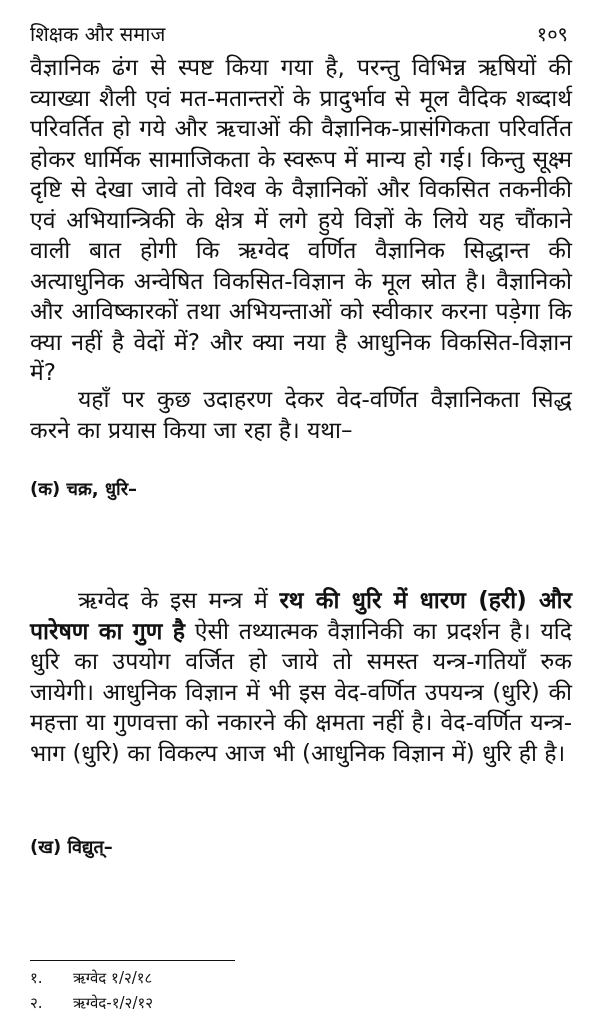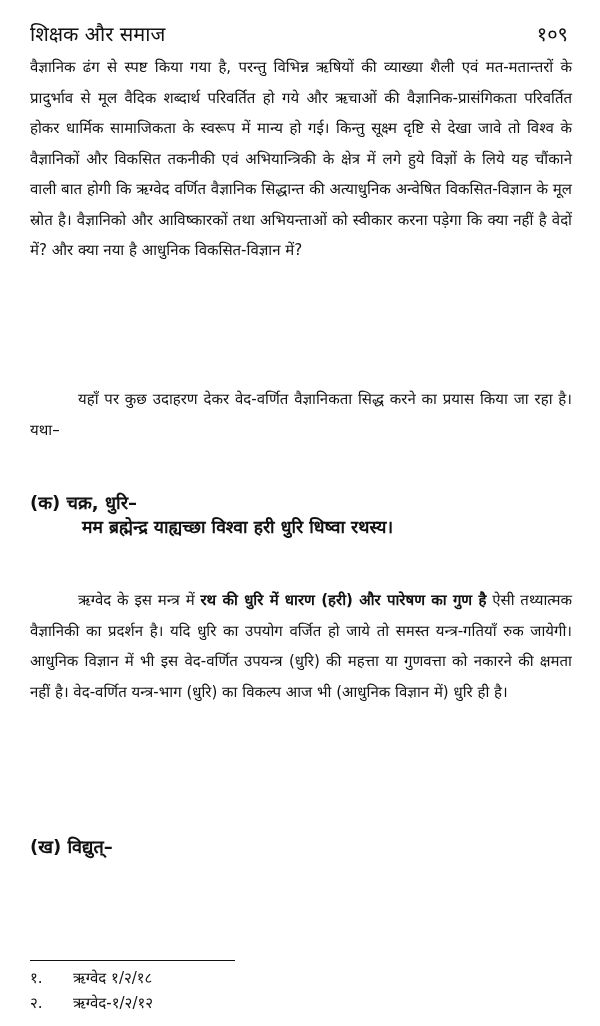--- a/index.html
+++ b/index.html
@@ -36,34 +36,34 @@
     }
     .header .pageno {
       position: absolute;
       right: 4px;
       top: 0;
     }
     .body-text {
       position: absolute;
       left: 0;
       width: 542px;
-      font-size: 15px;
+      font-size: 23px;
       line-height: 30.5px;
       text-align: justify;
       text-align-last: left;
     }
     .p1 { top: 52px; }
     .p2 { top: 384px; text-indent: 48px; }
     .section-head {
       position: absolute;
       left: 0;
       font-size: 18px;
       font-weight: bold;
     }
-    .sh1 { top: 490px; }
+    .sh1 { top: 476px; }
     .sh2 { top: 798px; margin-top: 36px; }
     .verse {
       position: absolute;
       left: 52px;
       font-size: 17.5px;
       font-weight: bold;
       line-height: 30px;
       white-space: nowrap;
     }
     .v1 { top: 512px; }
@@ -104,21 +104,20 @@
     <span class="pageno">१०९</span>
   </div>
 
   <p class="body-text p1" style="margin:0">वैज्ञानिक ढंग से स्पष्ट किया गया है, परन्तु विभिन्न ऋषियों की व्याख्या शैली एवं मत-मतान्तरों के प्रादुर्भाव से मूल वैदिक शब्दार्थ परिवर्तित हो गये और ऋचाओं की वैज्ञानिक-प्रासंगिकता परिवर्तित होकर धार्मिक सामाजिकता के स्वरूप में मान्य हो गई। किन्तु सूक्ष्म दृष्टि से देखा जावे तो विश्व के वैज्ञानिकों और विकसित तकनीकी एवं अभियान्त्रिकी के क्षेत्र में लगे हुये विज्ञों के लिये यह चौंकाने वाली बात होगी कि ऋग्वेद वर्णित वैज्ञानिक सिद्धान्त की अत्याधुनिक अन्वेषित विकसित-विज्ञान के मूल स्रोत है। वैज्ञानिको और आविष्कारकों तथा अभियन्ताओं को स्वीकार करना पड़ेगा कि क्या नहीं है वेदों में? और क्या नया है आधुनिक विकसित-विज्ञान में?</p>
 
   <p class="body-text p2" style="margin:0">यहाँ पर कुछ उदाहरण देकर वेद-वर्णित वैज्ञानिकता सिद्ध करने का प्रयास किया जा रहा है। यथा–</p>
 
   <div class="section-head sh1">(क) चक्र, धुरि–</div>
 
   <div class="verse v1">
-    <div>मम ब्रह्मेन्द्र याह्यच्छा विश्वा हरी धुरि धिष्वा रथस्य।</div>
   </div>
 
   <p class="body-text p3" style="margin:0"><span>ऋग्वेद के इस मन्त्र में</span> <b>रथ की धुरि में धारण (हरी) और पारेषण का गुण है</b> <span>ऐसी तथ्यात्मक वैज्ञानिकी का प्रदर्शन है। यदि धुरि का उपयोग वर्जित हो जाये तो समस्त यन्त्र-गतियाँ रुक जायेगी। आधुनिक विज्ञान में भी इस वेद-वर्णित उपयन्त्र (धुरि) की महत्ता या गुणवत्ता को नकारने की क्षमता नहीं है। वेद-वर्णित यन्त्र-भाग (धुरि) का विकल्प आज भी (आधुनिक विज्ञान में) धुरि ही है।</span></p>
 
   <div class="section-head sh2">(ख) विद्युत्–</div>
 
   <div class="verse v2">
   </div>
 
   <div class="footnote-rule"></div>

